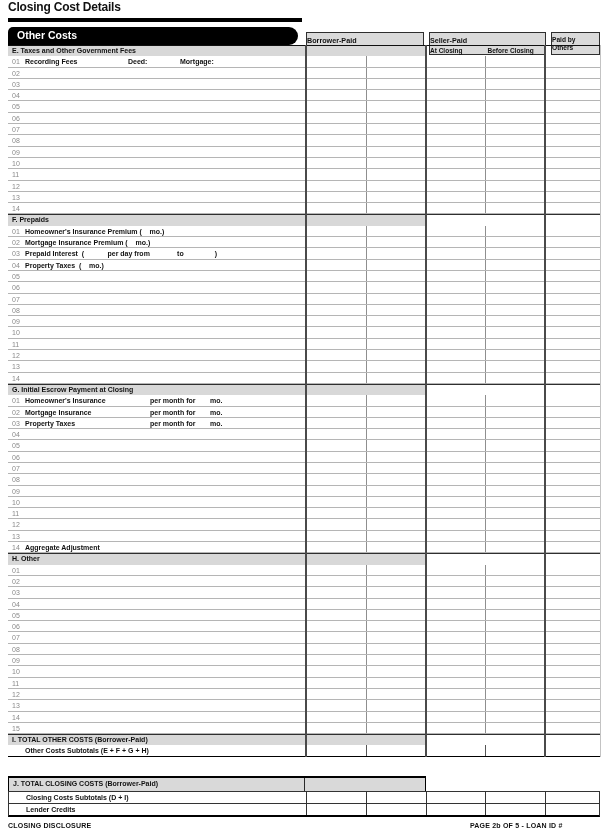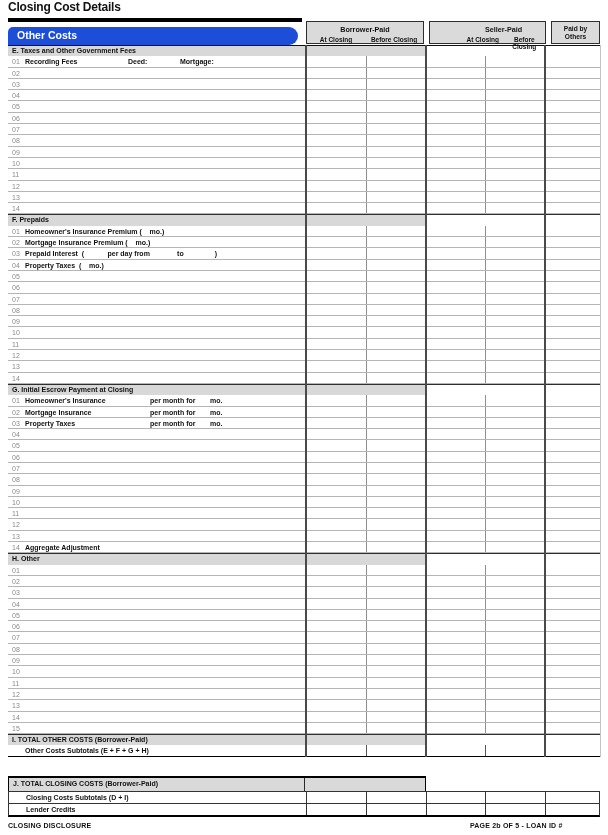--- a/index.html
+++ b/index.html
@@ -3,30 +3,30 @@
 <meta charset="utf-8">
 <style>
   html,body{margin:0;padding:0;background:#fff;}
   .page{position:relative;width:608px;height:835px;background:#fff;overflow:hidden;
         font-family:"Liberation Sans",sans-serif;color:#111;}
 
   
   .title{position:absolute;left:8px;top:0px;font-size:12px;font-weight:bold;letter-spacing:-0.2px;}
   .title-rule{position:absolute;left:8px;top:18px;width:294px;height:3.5px;background:#000;}
 
-  .hdr-box{position:absolute;top:21px;height:23px;background:#dadada;border:1.3px solid #2e2e2e;
-           box-sizing:border-box;text-align:center;}
+  .hdr-box{position:absolute;top:32px;height:23px;background:#dadada;border:1.3px solid #2e2e2e;
+           box-sizing:border-box;text-align:left;}
   .hdr-borrower{left:306px;width:118px;}
-  .hdr-seller{left:429px;width:117px;padding-left:32px;}
+  .hdr-seller{left:429px;width:117px;}
   .hdr-others{left:551px;width:49px;font-size:6.6px;font-weight:bold;line-height:8px;padding-top:3px;}
   .hdr-group-label{font-size:7.2px;font-weight:bold;margin-top:2.5px;}
   .hdr-sub{display:flex;font-size:6.5px;font-weight:bold;margin-top:2px;}
   .hdr-sub span{flex:1;}
 
-  .other-costs{position:absolute;left:8px;top:27px;width:290px;height:18px;background:#1d4ed8;
+  .other-costs{position:absolute;left:8px;top:27px;width:290px;height:18px;background:#000000;
                border-radius:5px 9px 9px 0;color:#fff;font-size:10.5px;font-weight:bold;
                line-height:17px;padding-left:9px;box-sizing:border-box;}
 
   
   .ctable{position:absolute;left:8px;top:45px;width:592px;border-right:1px solid #c3c3c3;}
   .vline{position:absolute;top:0;bottom:0;width:1.5px;background:#4a4a4a;}
 
   .shead{position:relative;height:11.3px;border-top:1.2px solid #2f2f2f;box-sizing:border-box;}
   .shead.first{border-top:1.8px solid #101010;}
   .shead .bar{position:absolute;left:0;top:0;bottom:0;width:418px;background:#d8d8d8;}

